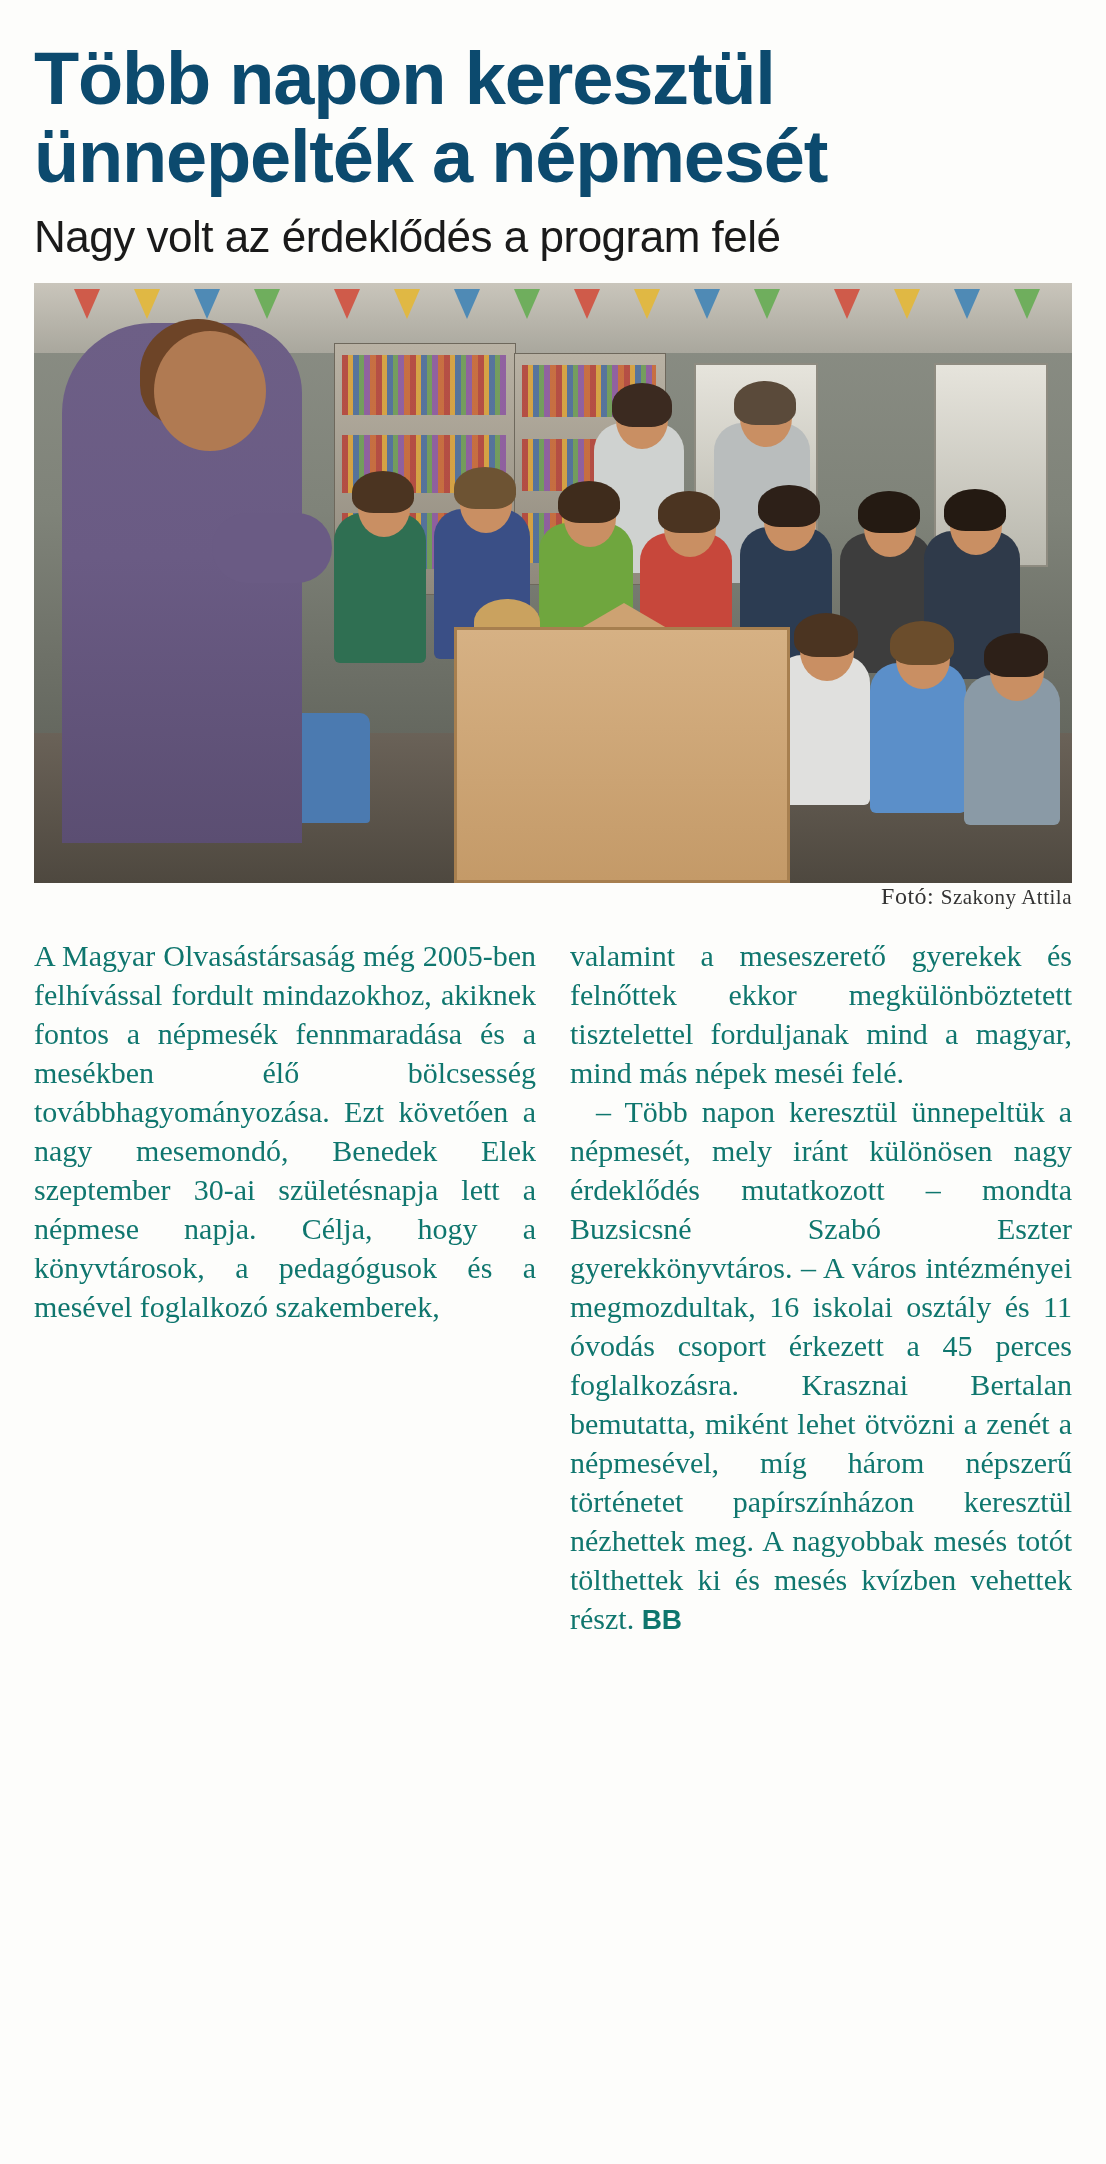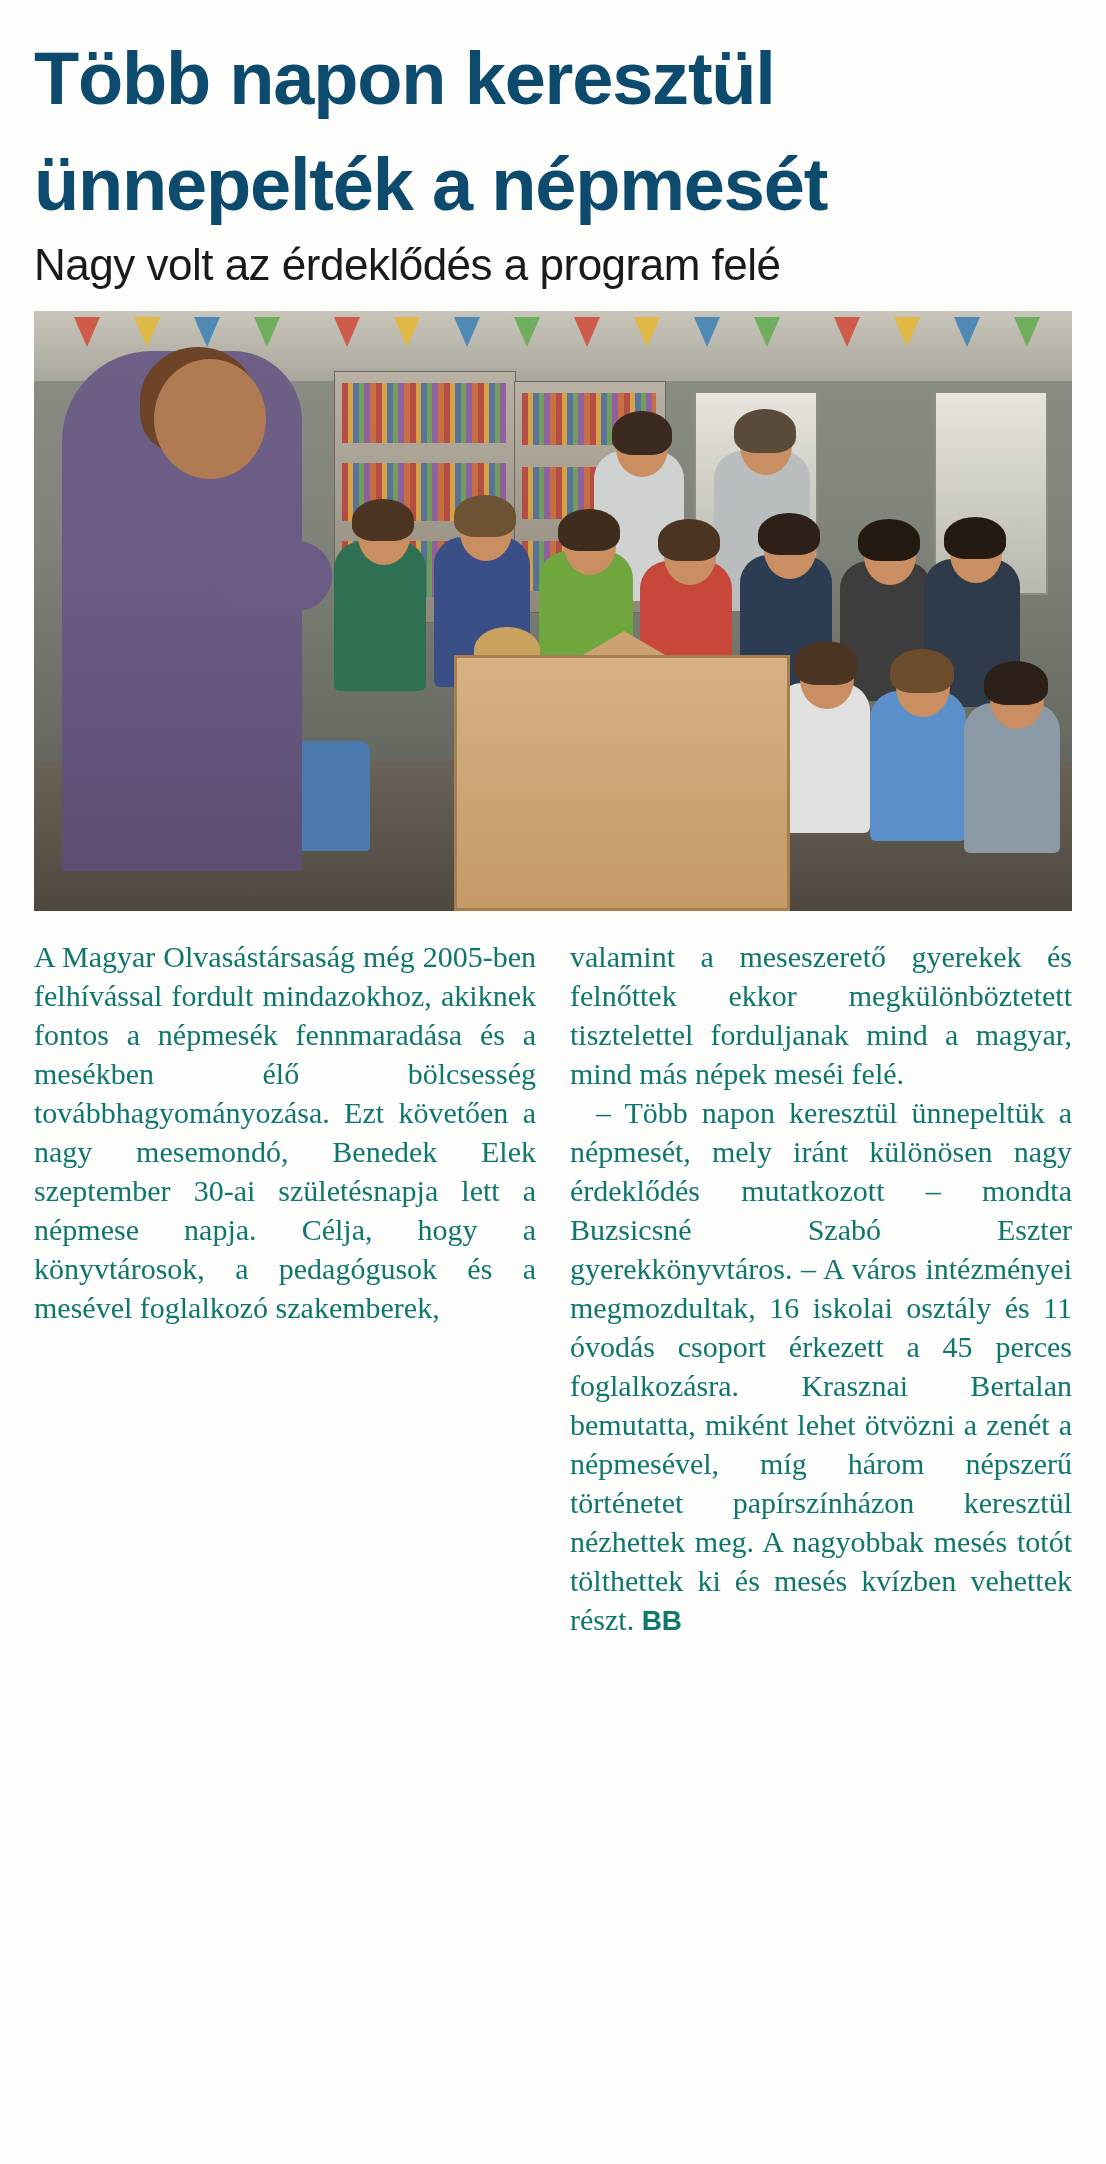--- a/index.html
+++ b/index.html
@@ -26,21 +26,21 @@
   
   .headline {
     font-family: "Liberation Sans", sans-serif;
     font-weight: bold;
     font-size: 74px;
     line-height: 1.06;
     letter-spacing: -1.2px;
     color: #0c4a6e;
     margin: 10px 0 0 0;
   }
-  .headline .l2 { display: block; margin-top: 28px; }
+  .headline .l2 { display: block; }
   .subhead {
     font-family: "Liberation Sans", sans-serif;
     font-weight: normal;
     font-size: 44px;
     line-height: 1.1;
     color: #1a1a1a;
     margin-top: 16px;
     letter-spacing: -0.5px;
   }
 
@@ -319,20 +319,27 @@
       <div class="theatre"></div>
 
       <div class="teacher">
         <div class="teacher-hair"></div>
         <div class="teacher-head"></div>
         <div class="teacher-arm"></div>
       </div>
     </div>
   </div>
 
+  <div class="credit-row">
+    <span></span>
+    <span class="credit">
+      <span>Fotó:</span>
+      <span class="small-caps">Szakony Attila</span>
+    </span>
+  </div>
 
   <div class="columns">
     <div class="col">
       <p class="body">A Magyar Olvasástársaság még 2005-ben felhívással fordult mindazokhoz, akiknek fontos a népmesék fennmaradása és a mesékben élő bölcsesség továbbhagyományozása. Ezt követően a nagy mesemondó, Benedek Elek szeptember 30-ai születésnapja lett a népmese napja. Célja, hogy a könyvtárosok, a pedagógusok és a mesével foglalkozó szakemberek,</p>
     </div>
     <div class="col">
       <p class="body">valamint a meseszerető gyerekek és felnőttek ekkor megkülönböztetett tisztelettel forduljanak mind a magyar, mind más népek meséi felé.</p>
       <p class="body"><span>– Több napon keresztül ünnepeltük a népmesét, mely iránt különösen nagy érdeklődés mutatkozott – mondta Buzsicsné Szabó Eszter gyerekkönyvtáros. – A város intézményei megmozdultak, 16 iskolai osztály és 11 óvodás csoport érkezett a 45 perces foglalkozásra. Krasznai Bertalan bemutatta, miként lehet ötvözni a zenét a népmesével, míg három népszerű történetet papírszínházon keresztül nézhettek meg. A nagyobbak mesés totót tölthettek ki és mesés kvízben vehettek részt.</span> <span class="sig">BB</span></p>
     </div>
   </div>

